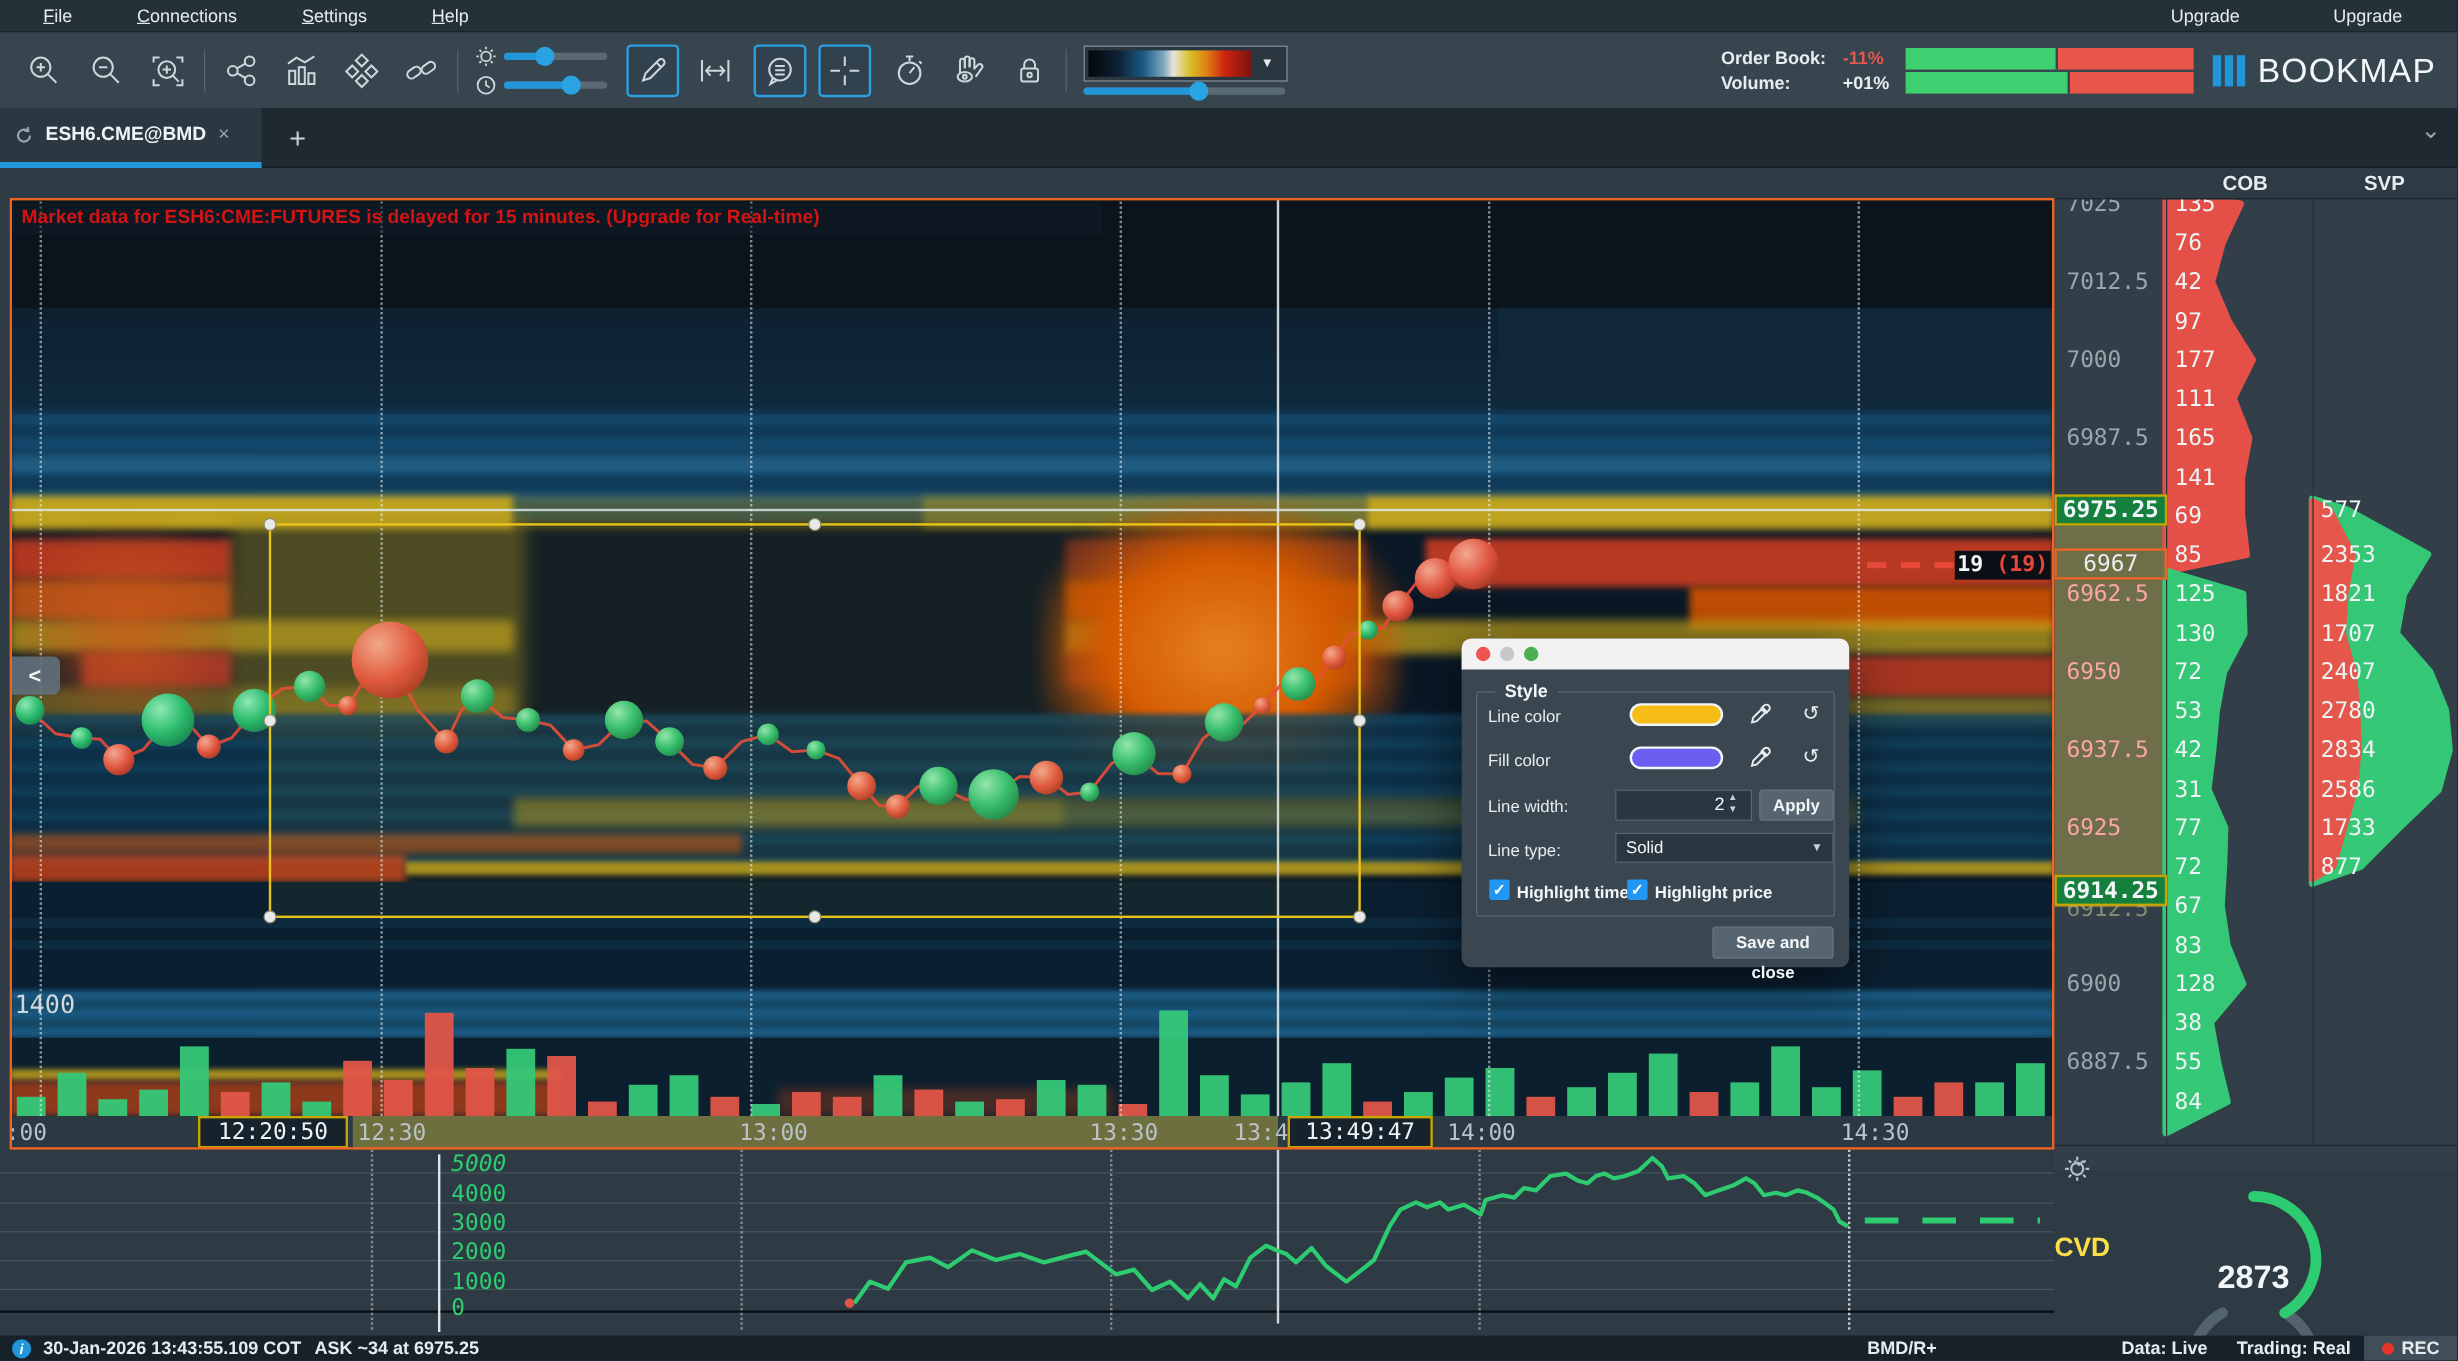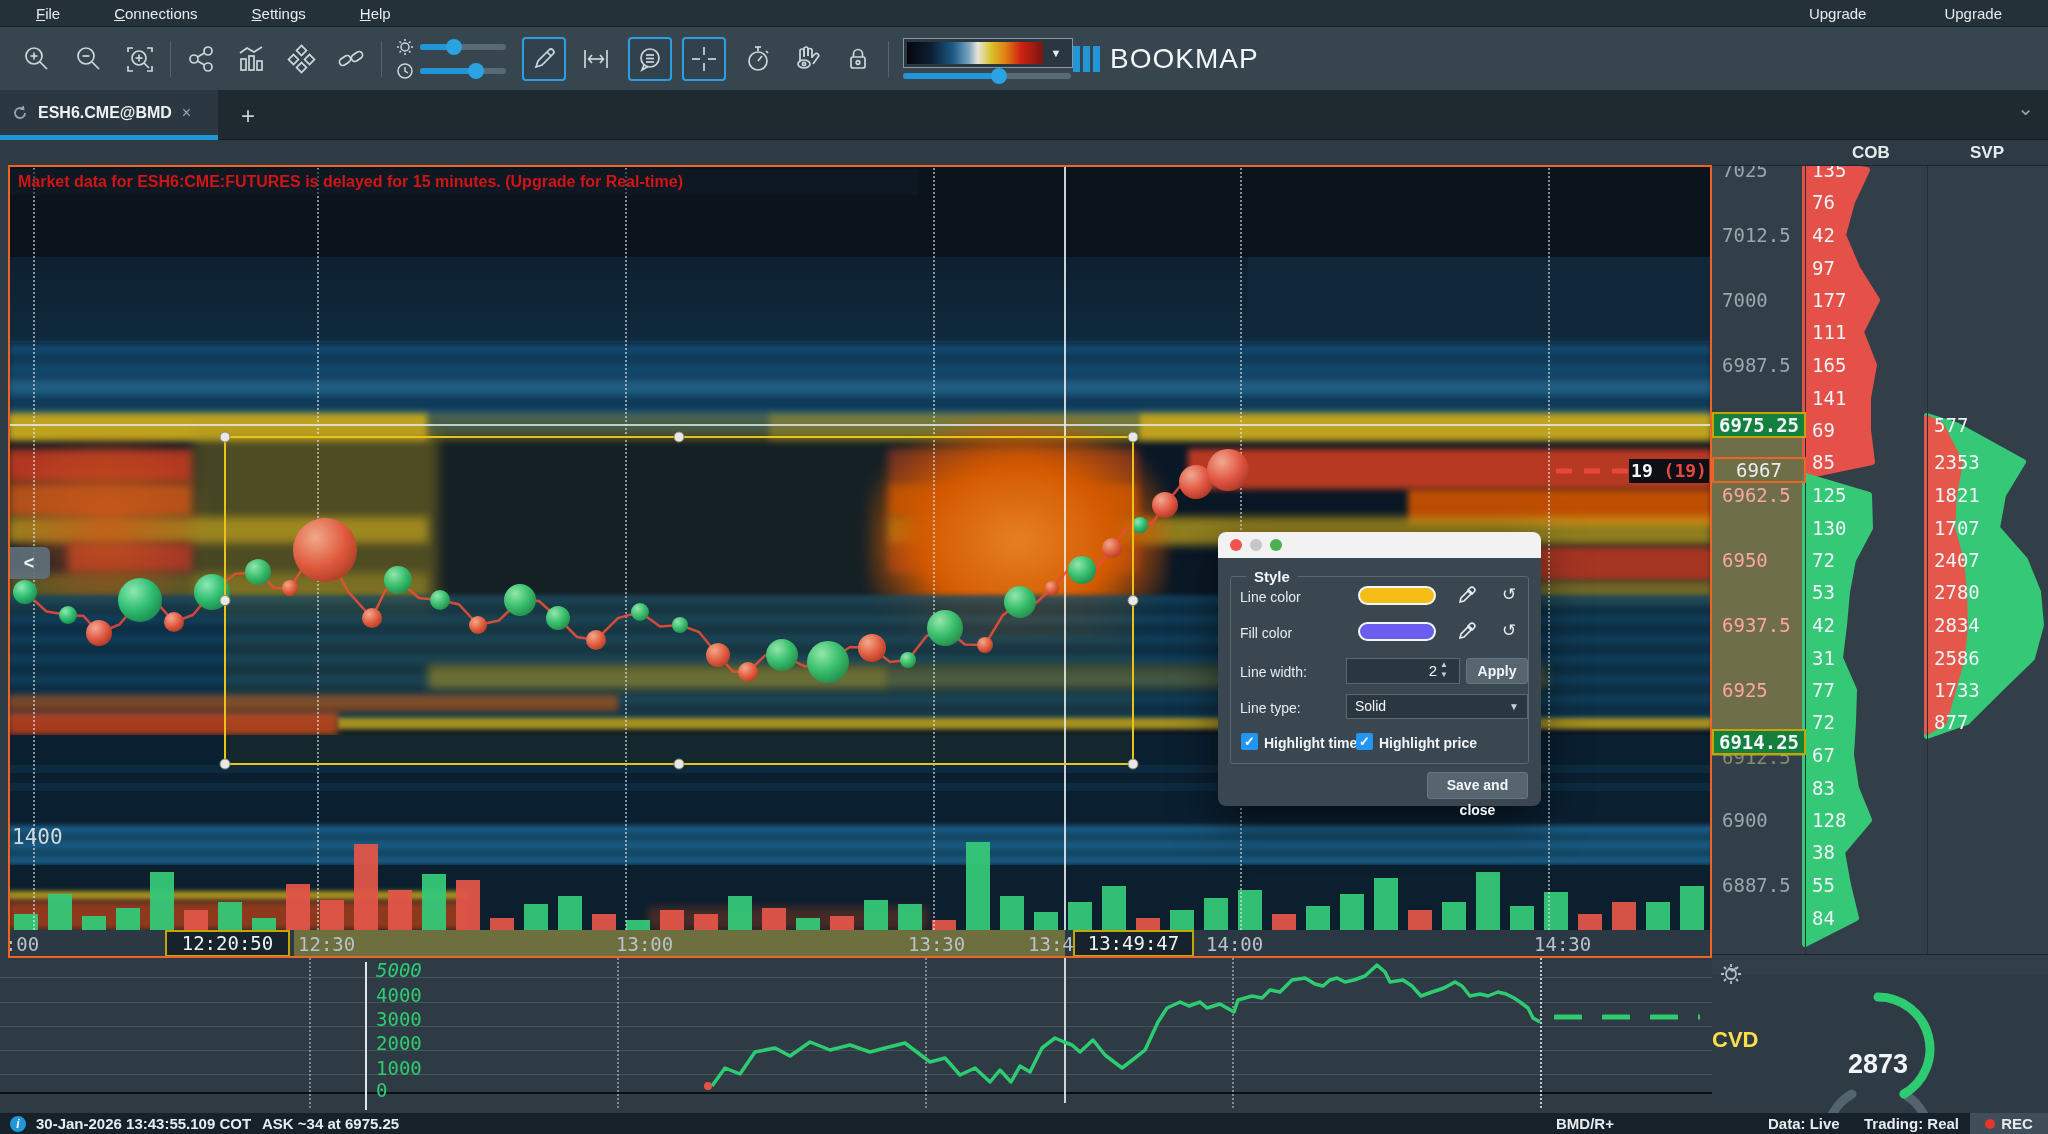--- a/index.html
+++ b/index.html
@@ -348,20 +348,40 @@
       <div id="palette-box">
         <div id="palette-grad"></div>
         <div id="palette-arrow">▼</div>
       </div>
       <div class="track" style="width:168px">
         <div class="fill" style="width:96px"></div>
           <div class="knob" style="left:88px"></div>
       </div>
     </div>
 
+    <div id="ob-stats">
+      <div id="ob-labels">
+        <div>Order Book:</div>
+        <div>Volume:</div>
+      </div>
+      <div id="ob-values">
+        <div style="color:#e8574a">-11%</div>
+        <div style="color:#e6ecef">+01%</div>
+      </div>
+      <div>
+        <div class="obrow">
+            <div class="seg" style="width:127px;background:#3ecf70"></div>
+            <div class="seg" style="width:113px;background:#e8574a;border-right:none"></div>
+          </div>
+        <div class="obrow">
+            <div class="seg" style="width:137px;background:#3ecf70"></div>
+            <div class="seg" style="width:103px;background:#e8574a;border-right:none"></div>
+          </div>
+      </div>
+    </div>
     <div id="logo">
       <div class="bars">
           <i></i>
           <i></i>
           <i></i>
         </div>
       <div class="word">BOOKMAP</div>
     </div>
   </div>
 

